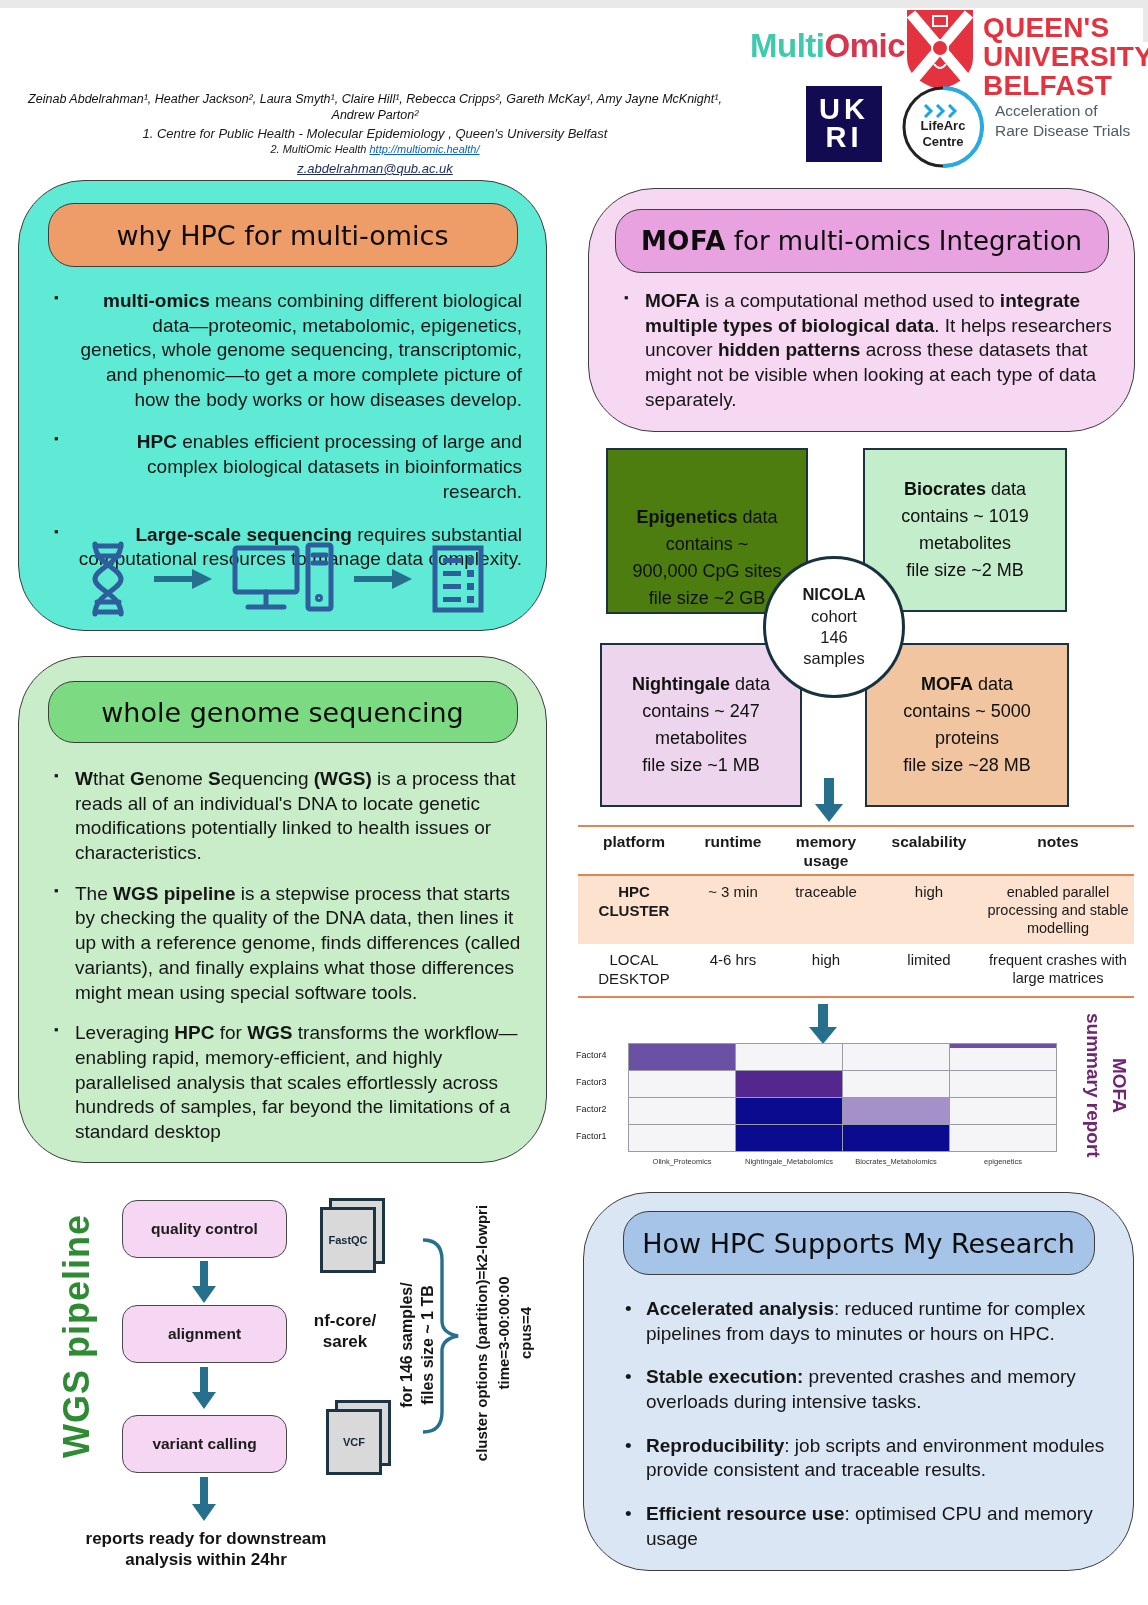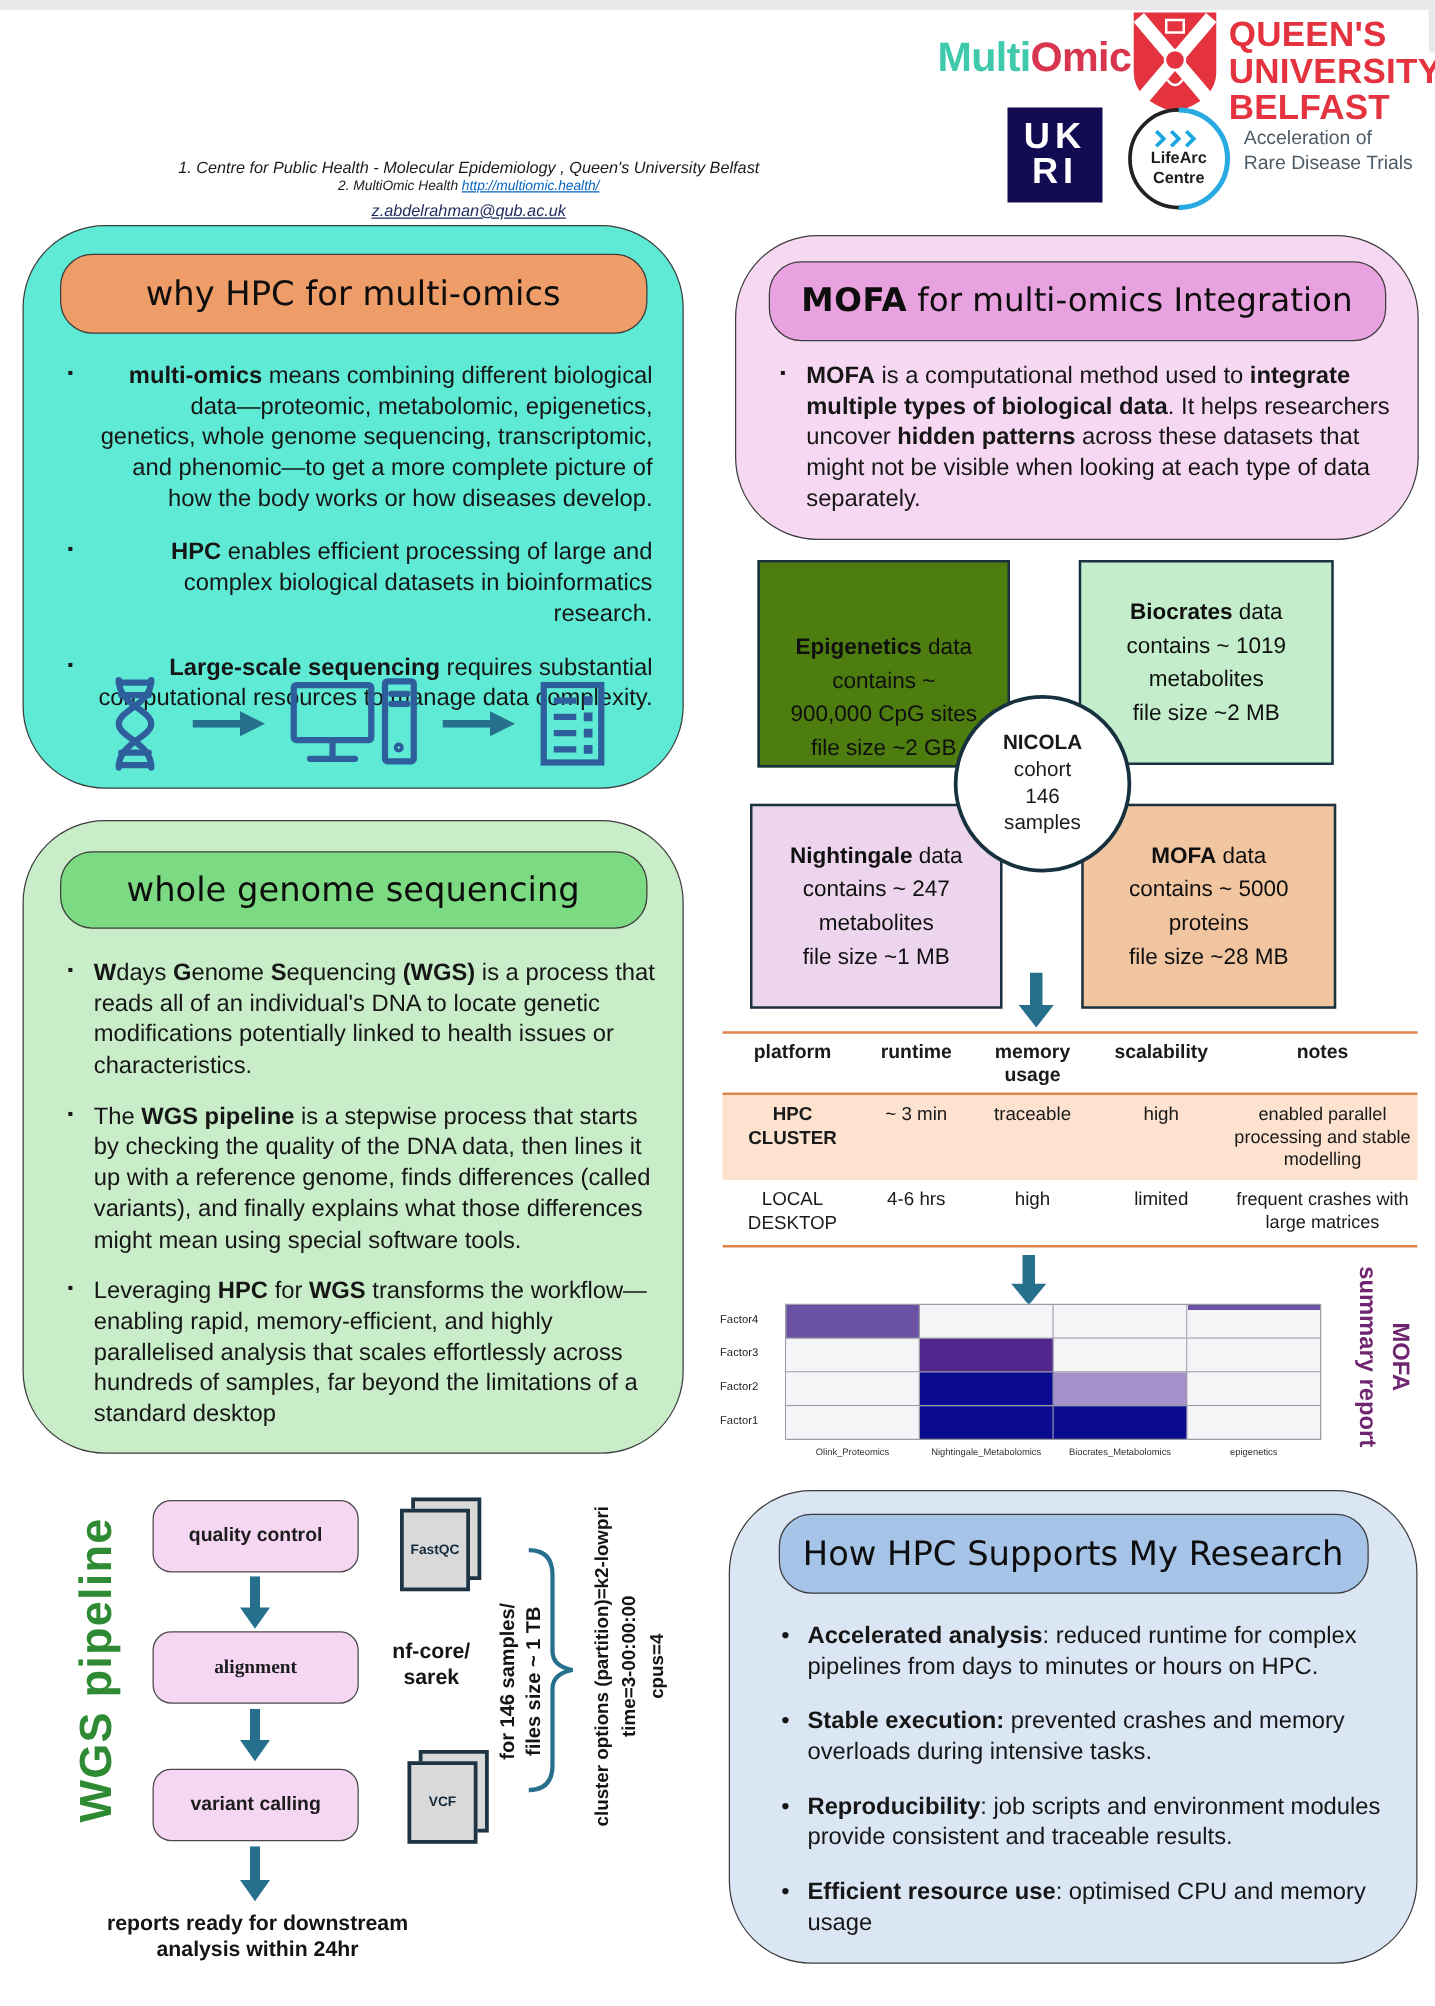--- a/index.html
+++ b/index.html
@@ -114,20 +114,24 @@
            font-size:17px;line-height:1.25;color:#141414;}
   .absolute{position:absolute;}
 </style>
 </head>
 <body>
 
 <div id="poster">
   <div class="strip-top"></div>
   <div class="strip-right"></div>
 
+  <div class="authors">
+    <span style="display:block">Zeinab Abdelrahman¹, Heather Jackson², Laura Smyth¹, Claire Hill¹, Rebecca Cripps², Gareth McKay¹, Amy Jayne McKnight¹,</span>
+    <span style="display:block">Andrew Parton²</span>
+  </div>
   <div class="affil1">1.  Centre for Public Health - Molecular Epidemiology , Queen's University Belfast</div>
   <div class="affil2">
     <span>2.  MultiOmic Health </span><a class="lnk">http://multiomic.health/</a>
   </div>
   <div class="email-line">
     <a class="lnk2">z.abdelrahman@qub.ac.uk</a>
   </div>
 
   <div class="multiomic">
     <span class="mo-teal">Multi</span><span class="mo-red">Omic</span>
@@ -217,34 +221,34 @@
           <rect x="11" y="52" width="18" height="5"></rect>
             <rect x="35" y="51" width="7" height="7"></rect>
         </g>
       </svg>
     </div>
   </div>
 
   <div class="bigbox box-green">
     <div class="pill">whole genome sequencing</div>
     <ul class="bullets">
-      <li><b>W</b><span>days </span><b>G</b><span>enome </span><b>S</b><span>equencing </span><b>(WGS)</b><span> is a process that reads all of an individual's DNA to locate genetic modifications potentially linked to health issues or characteristics.</span></li>
+      <li><b>W</b><span>that </span><b>G</b><span>enome </span><b>S</b><span>equencing </span><b>(WGS)</b><span> is a process that reads all of an individual's DNA to locate genetic modifications potentially linked to health issues or characteristics.</span></li>
       <li><span>The </span><b>WGS pipeline</b><span> is a stepwise process that starts by checking the quality of the DNA data, then lines it up with a reference genome, finds differences (called variants), and finally explains what those differences might mean using special software tools.</span></li>
       <li><span>Leveraging </span><b>HPC</b><span> for </span><b>WGS</b><span> transforms the workflow—enabling rapid, memory-efficient, and highly parallelised analysis that scales effortlessly across hundreds of samples, far beyond the limitations of a standard desktop</span></li>
     </ul>
   </div>
 
   <div class="vertlab">WGS pipeline</div>
 
   <div class="step" style="top:1200px;">quality control</div>
   <svg class="absolute" style="left:190px;top:1261px;" width="28" height="42" viewBox="0 0 28 42">
     <rect x="10" y="0" width="8" height="27" fill="#26708e"></rect>
       <polygon points="2,25 26,25 14,42" fill="#26708e"></polygon>
   </svg>
-  <div class="step" style="top:1305px;font-family:Liberation Serif, serif;">alignment</div>
+  <div class="step" style="top:1305px;">alignment</div>
   <svg class="absolute" style="left:190px;top:1367px;" width="28" height="42" viewBox="0 0 28 42">
     <rect x="10" y="0" width="8" height="27" fill="#26708e"></rect>
       <polygon points="2,25 26,25 14,42" fill="#26708e"></polygon>
   </svg>
   <div class="step" style="top:1415px;">variant calling</div>
   <svg class="absolute" style="left:190px;top:1477px;" width="28" height="44" viewBox="0 0 28 44">
     <rect x="10" y="0" width="8" height="29" fill="#26708e"></rect>
       <polygon points="2,27 26,27 14,44" fill="#26708e"></polygon>
   </svg>
 

